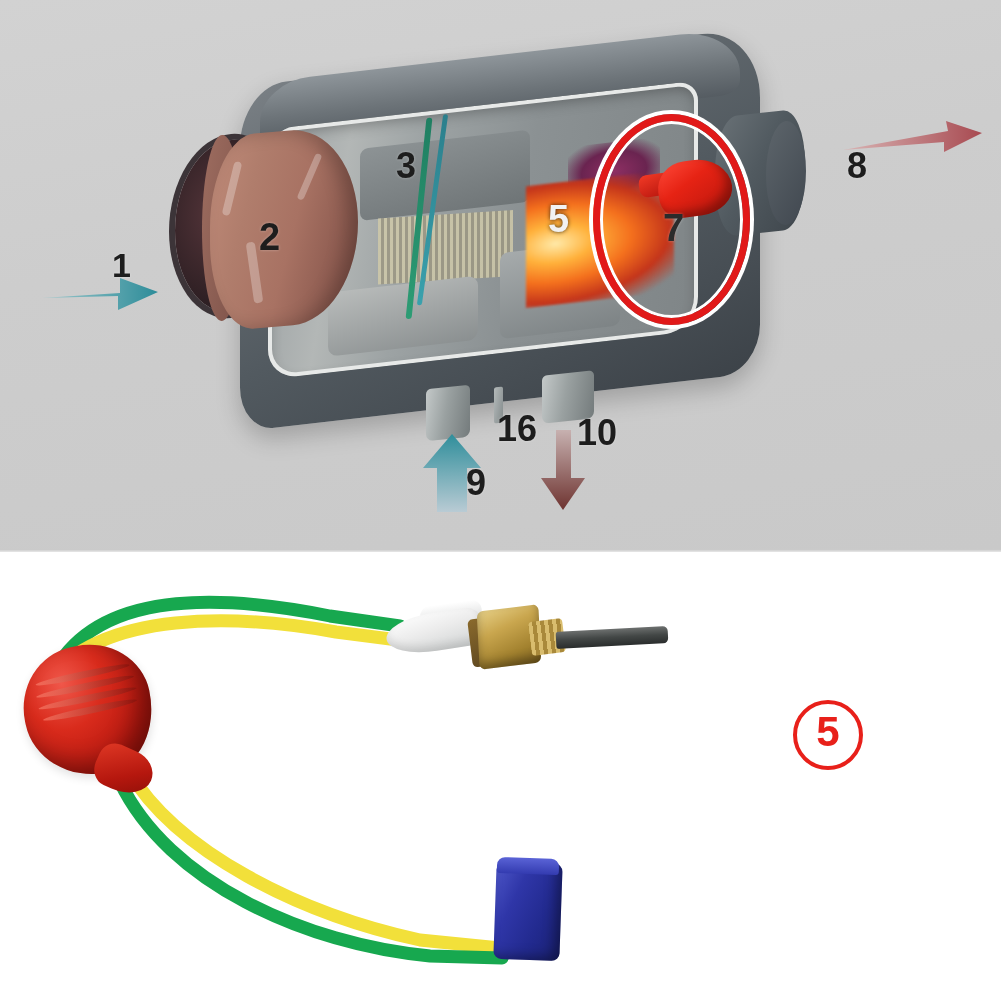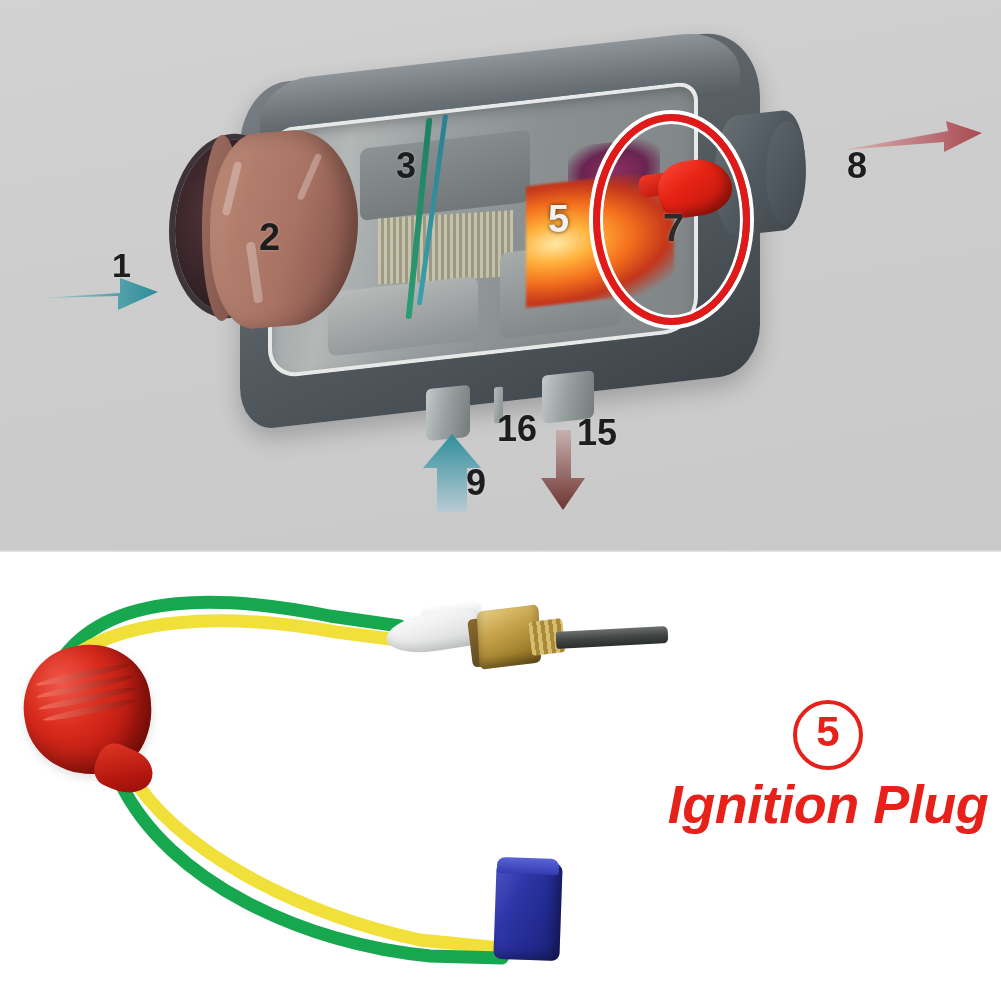--- a/index.html
+++ b/index.html
@@ -437,21 +437,21 @@
       </g>
     </svg>
 
     <div class="callout" style="left:112px;top:248px;font-size:34px;">1</div>
     <div class="callout" style="left:259px;top:218px;font-size:38px;">2</div>
     <div class="callout" style="left:396px;top:148px;font-size:36px;">3</div>
     <div class="callout light" style="left:548px;top:200px;font-size:38px;">5</div>
     <div class="callout" style="left:663px;top:209px;font-size:38px;color:#2b2b2b;">7</div>
     <div class="callout" style="left:847px;top:148px;font-size:36px;">8</div>
     <div class="callout" style="left:466px;top:465px;font-size:36px;">9</div>
-    <div class="callout" style="left:577px;top:415px;font-size:36px;">15</div>
+    <div class="callout" style="left:577px;top:415px;font-size:36px;">10</div>
     <div class="callout" style="left:497px;top:411px;font-size:36px;">16</div>
   </div>
 
   <div id="panel-divider"></div>
 
   <div id="bottom-panel">
 
     <svg width="1001" height="449" style="position:absolute;left:0;top:0;">
 
       <path d="M 60 110 C 110 36, 230 44, 330 64 L 400 74" stroke="#17a84f" stroke-width="13" fill="none" stroke-linecap="round"></path>
@@ -474,17 +474,16 @@
     <div class="brass-dark" style="top:66px;"></div>
     <div class="brass-hex" style="top:56px;"></div>
     <div class="brass-collar" style="top:68px;"></div>
     <div class="probe" style="top:77px;"></div>
 
     <div class="connector" style="top:310px;"></div>
     <div class="connector-top" style="top:306px;"></div>
 
     <div class="label-block" style="top:148px;">
       <div class="badge-5">5</div>
-      <div class="label-title">Ignition Plug</div>
     </div>
 
   </div>
 </div>
 
 </body></html>

